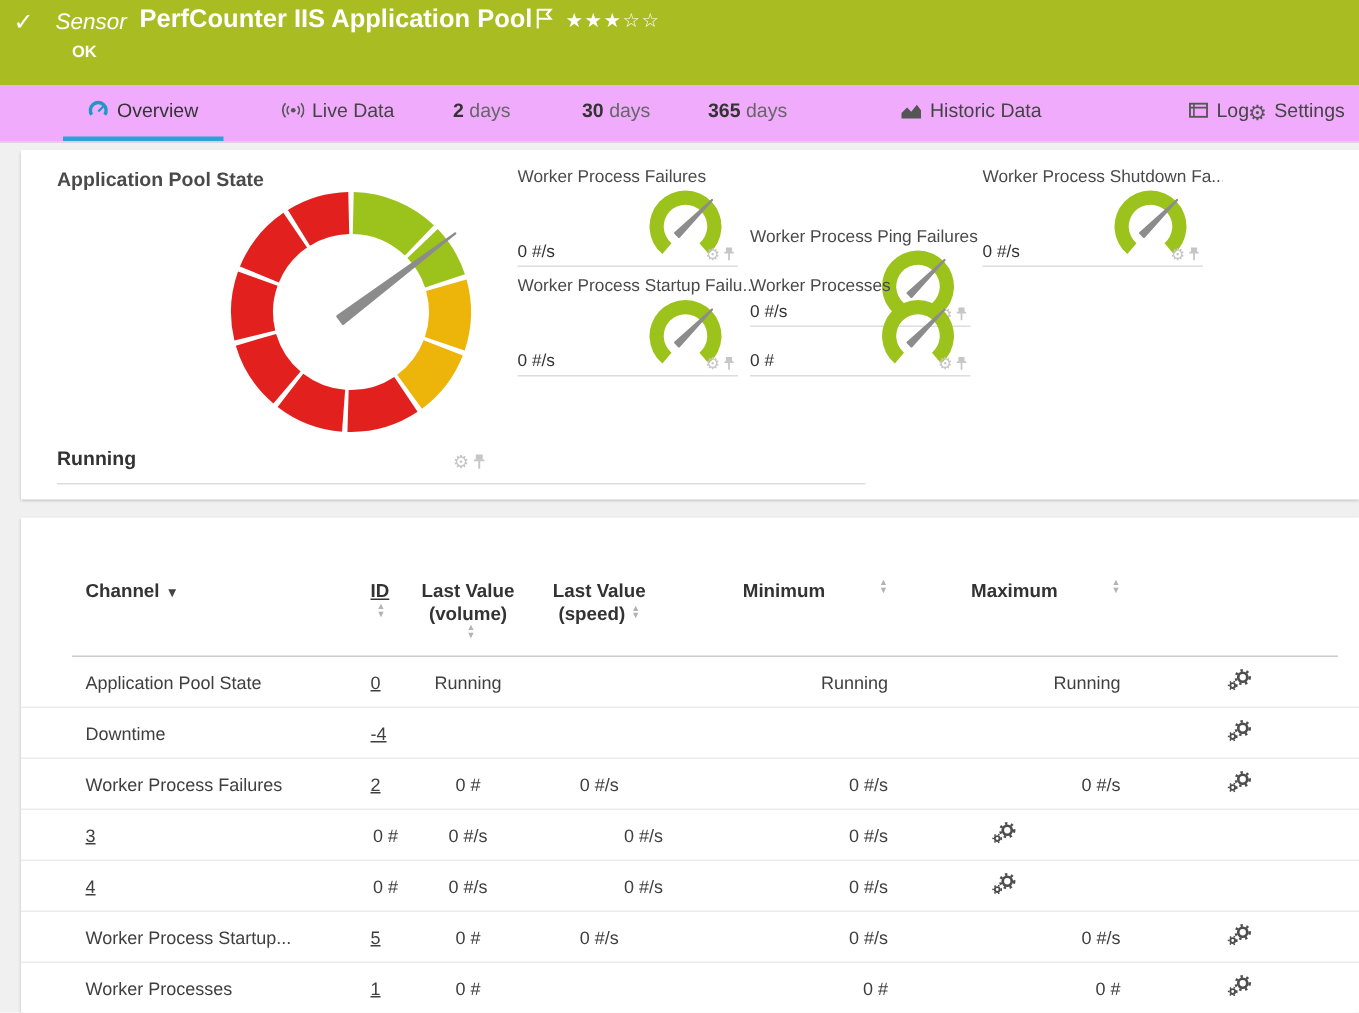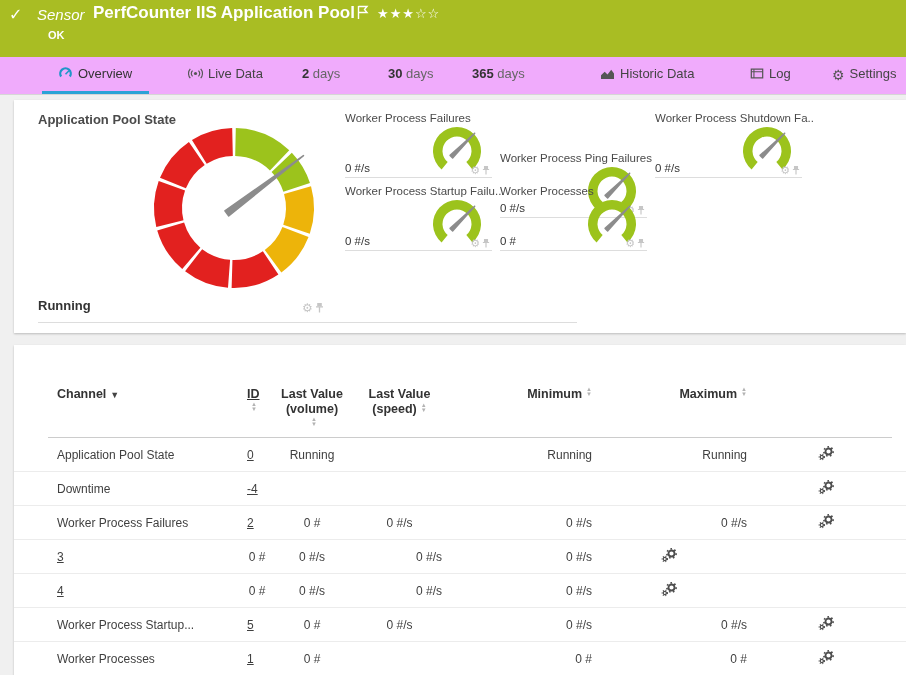--- a/index.html
+++ b/index.html
@@ -21,21 +21,21 @@
   .tab .ticon{display:inline-block;vertical-align:-2px;margin-right:5px;color:#555;}
   .tab .num{font-weight:bold;color:#333;}
   .tab .dim{color:#666;}
   #tab-underline{position:absolute;left:42px;bottom:0;width:107px;height:3px;background:#2ba3d6;}
   #tab-overview{left:58px;color:#333;}
   #tab-live{left:188px;}
   #tab-2days{left:302px;}
   #tab-30days{left:388px;}
   #tab-365days{left:460px;margin-left:12px;}
   #tab-historic{left:600px;}
-  #tab-log{left:750px;}
+  #tab-log{left:792px;}
   #tab-settings{left:832px;}
 
   
   .card{position:absolute;left:14px;width:892px;background:#fff;box-shadow:0 1px 2px rgba(0,0,0,.22);}
   #overview-card{top:100px;height:233px;}
   #table-card{top:345px;height:426px;}
 
   
   #main-tile-title{position:absolute;left:24px;top:12px;font-size:13px;font-weight:bold;color:#4a4a4a;}
   #main-gauge{position:absolute;left:134px;top:22px;}
@@ -53,21 +53,21 @@
   .pin-icon svg{position:static;vertical-align:-1px;margin-left:2px;}
 
   
   .trow{display:grid;grid-template-columns:190px 20px 90px 85px 150px 155px 1fr;padding-left:43px;align-items:center;font-size:12px;color:#3f3f3f;}
   #thead{position:absolute;left:0;top:42px;width:100%;align-items:start;font-size:12.5px;font-weight:bold;color:#333;}
   #thead-border{position:absolute;left:34px;top:92px;width:844px;height:1px;background:#ccc;}
   #tbody{position:absolute;left:0;top:93px;width:100%;}
   #tbody .trow{height:33px;border-bottom:1px solid #ececec;}
   .c-id{text-decoration:underline;}
   .c-vol,.c-spd{text-align:center;}
-  .c-min,.c-max{text-align:right;}
+  .c-min,.c-max{text-align:right;gap:32px;}
   .c-ico{text-align:center;}
   .sort{display:inline-block;vertical-align:1px;margin-left:4px;font-size:6px;line-height:5px;color:#b3b3b3;}
   .sort span{display:block;}
   .caret{color:#444;font-size:9px;margin-left:4px;}
   .hstack{display:flex;flex-direction:column;align-items:center;line-height:15px;}
   .hright{display:flex;justify-content:flex-end;align-items:flex-start;}
   .row-gears{cursor:pointer;}
 </style>
 </head>
 <body>

